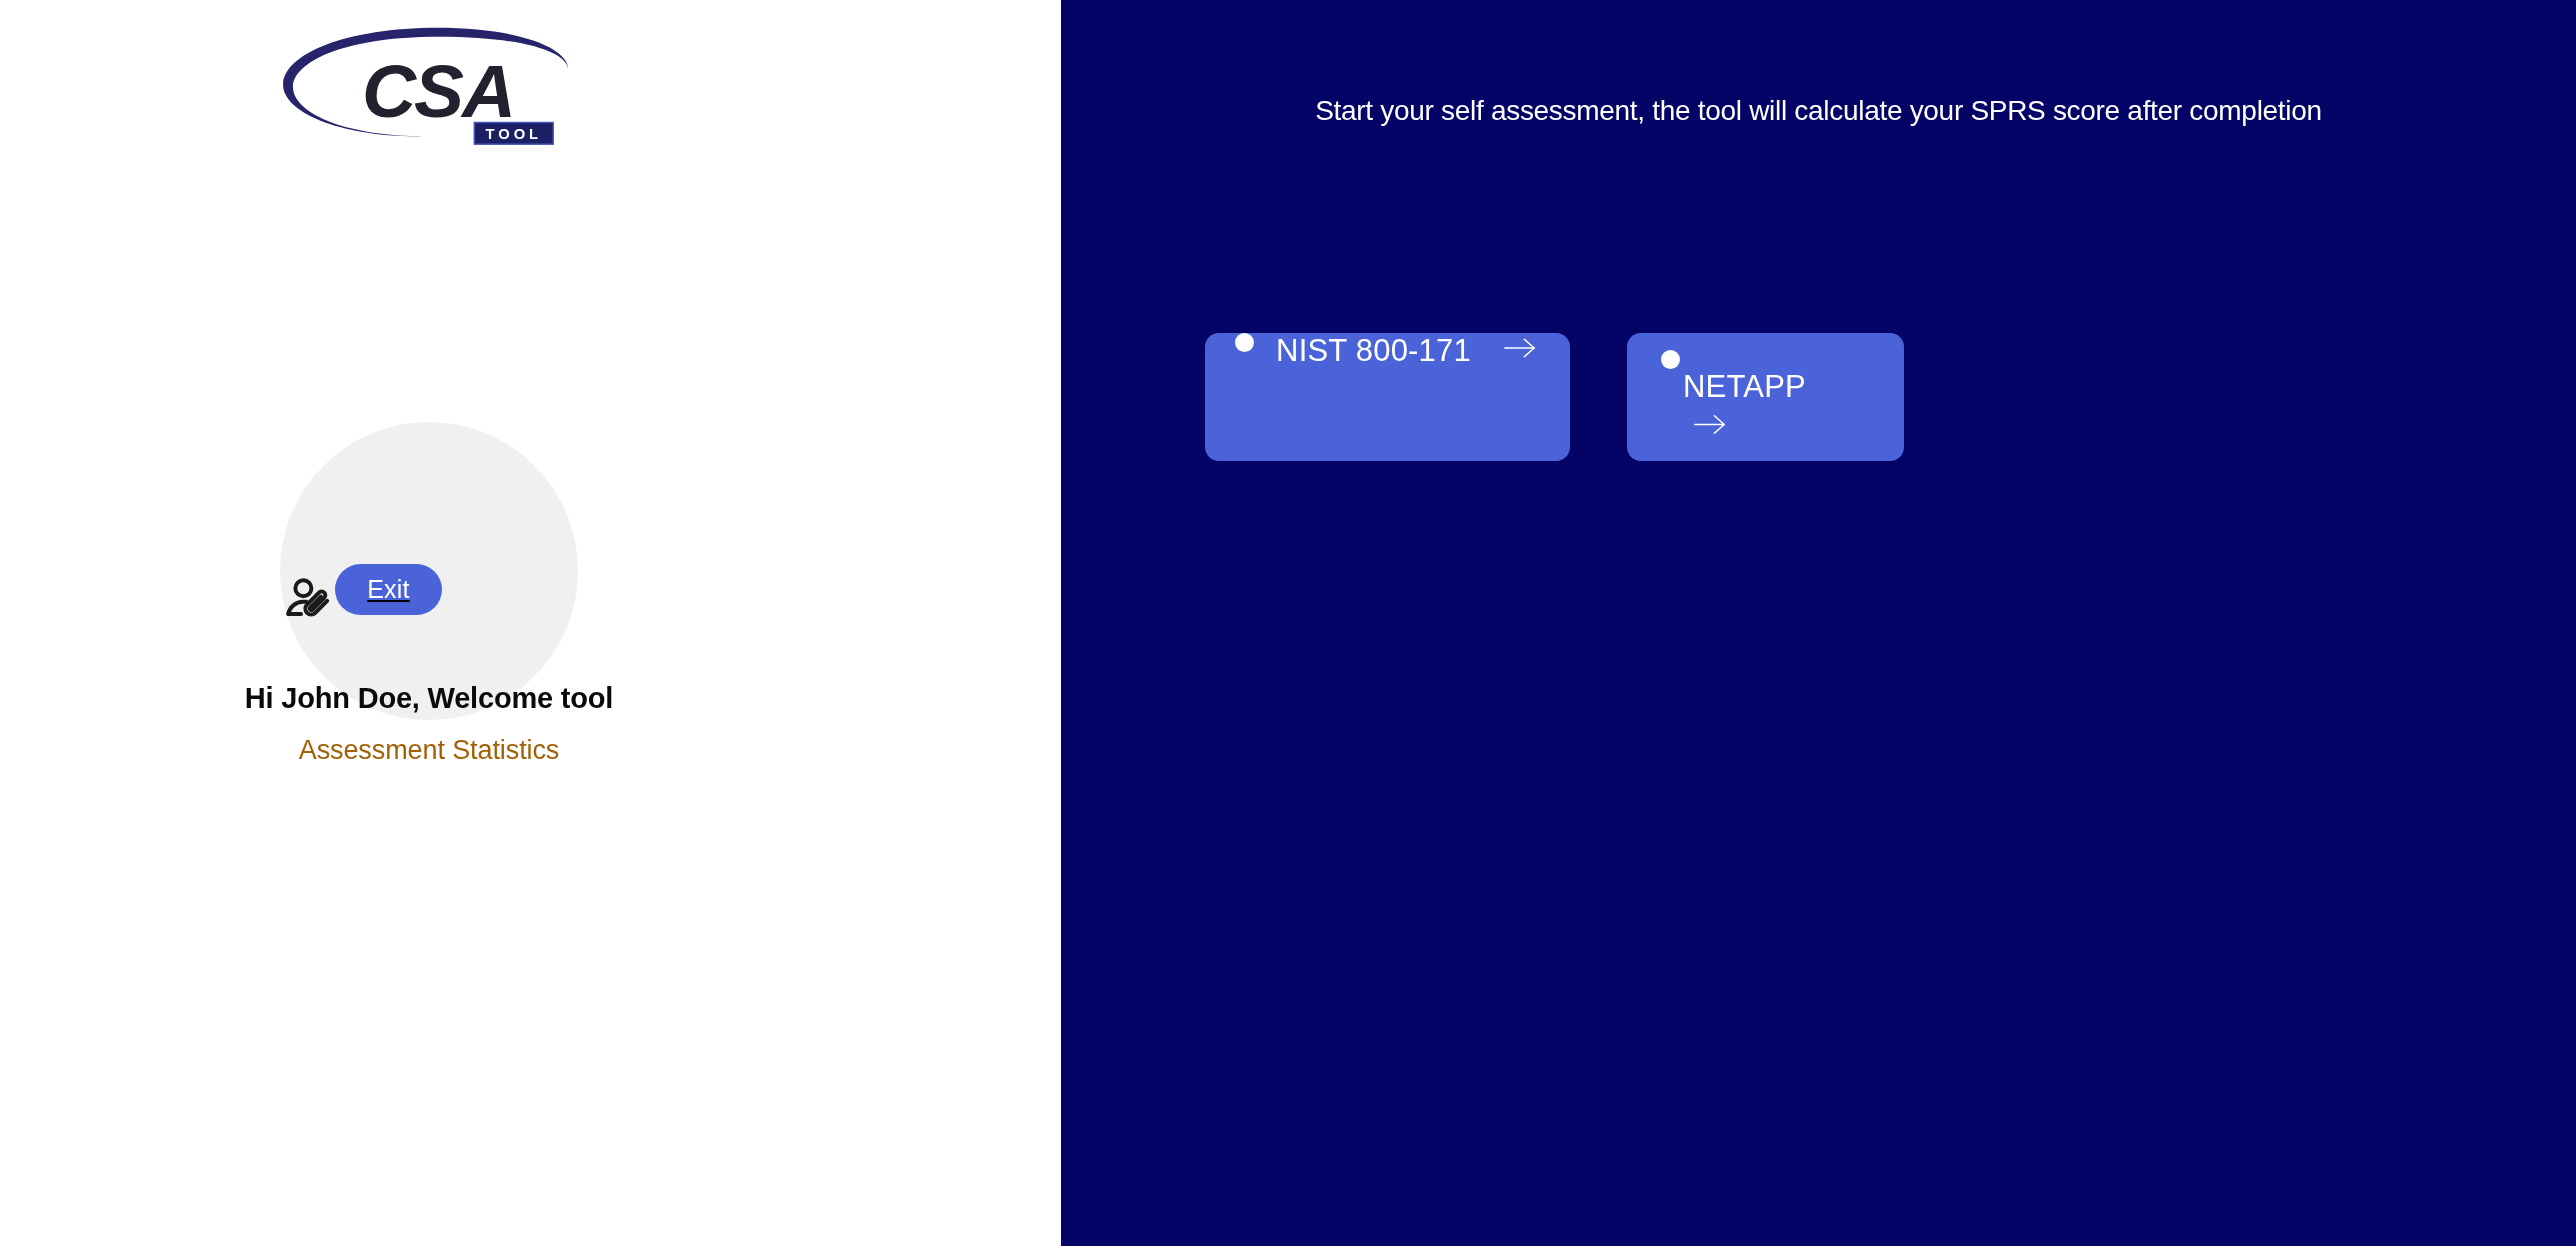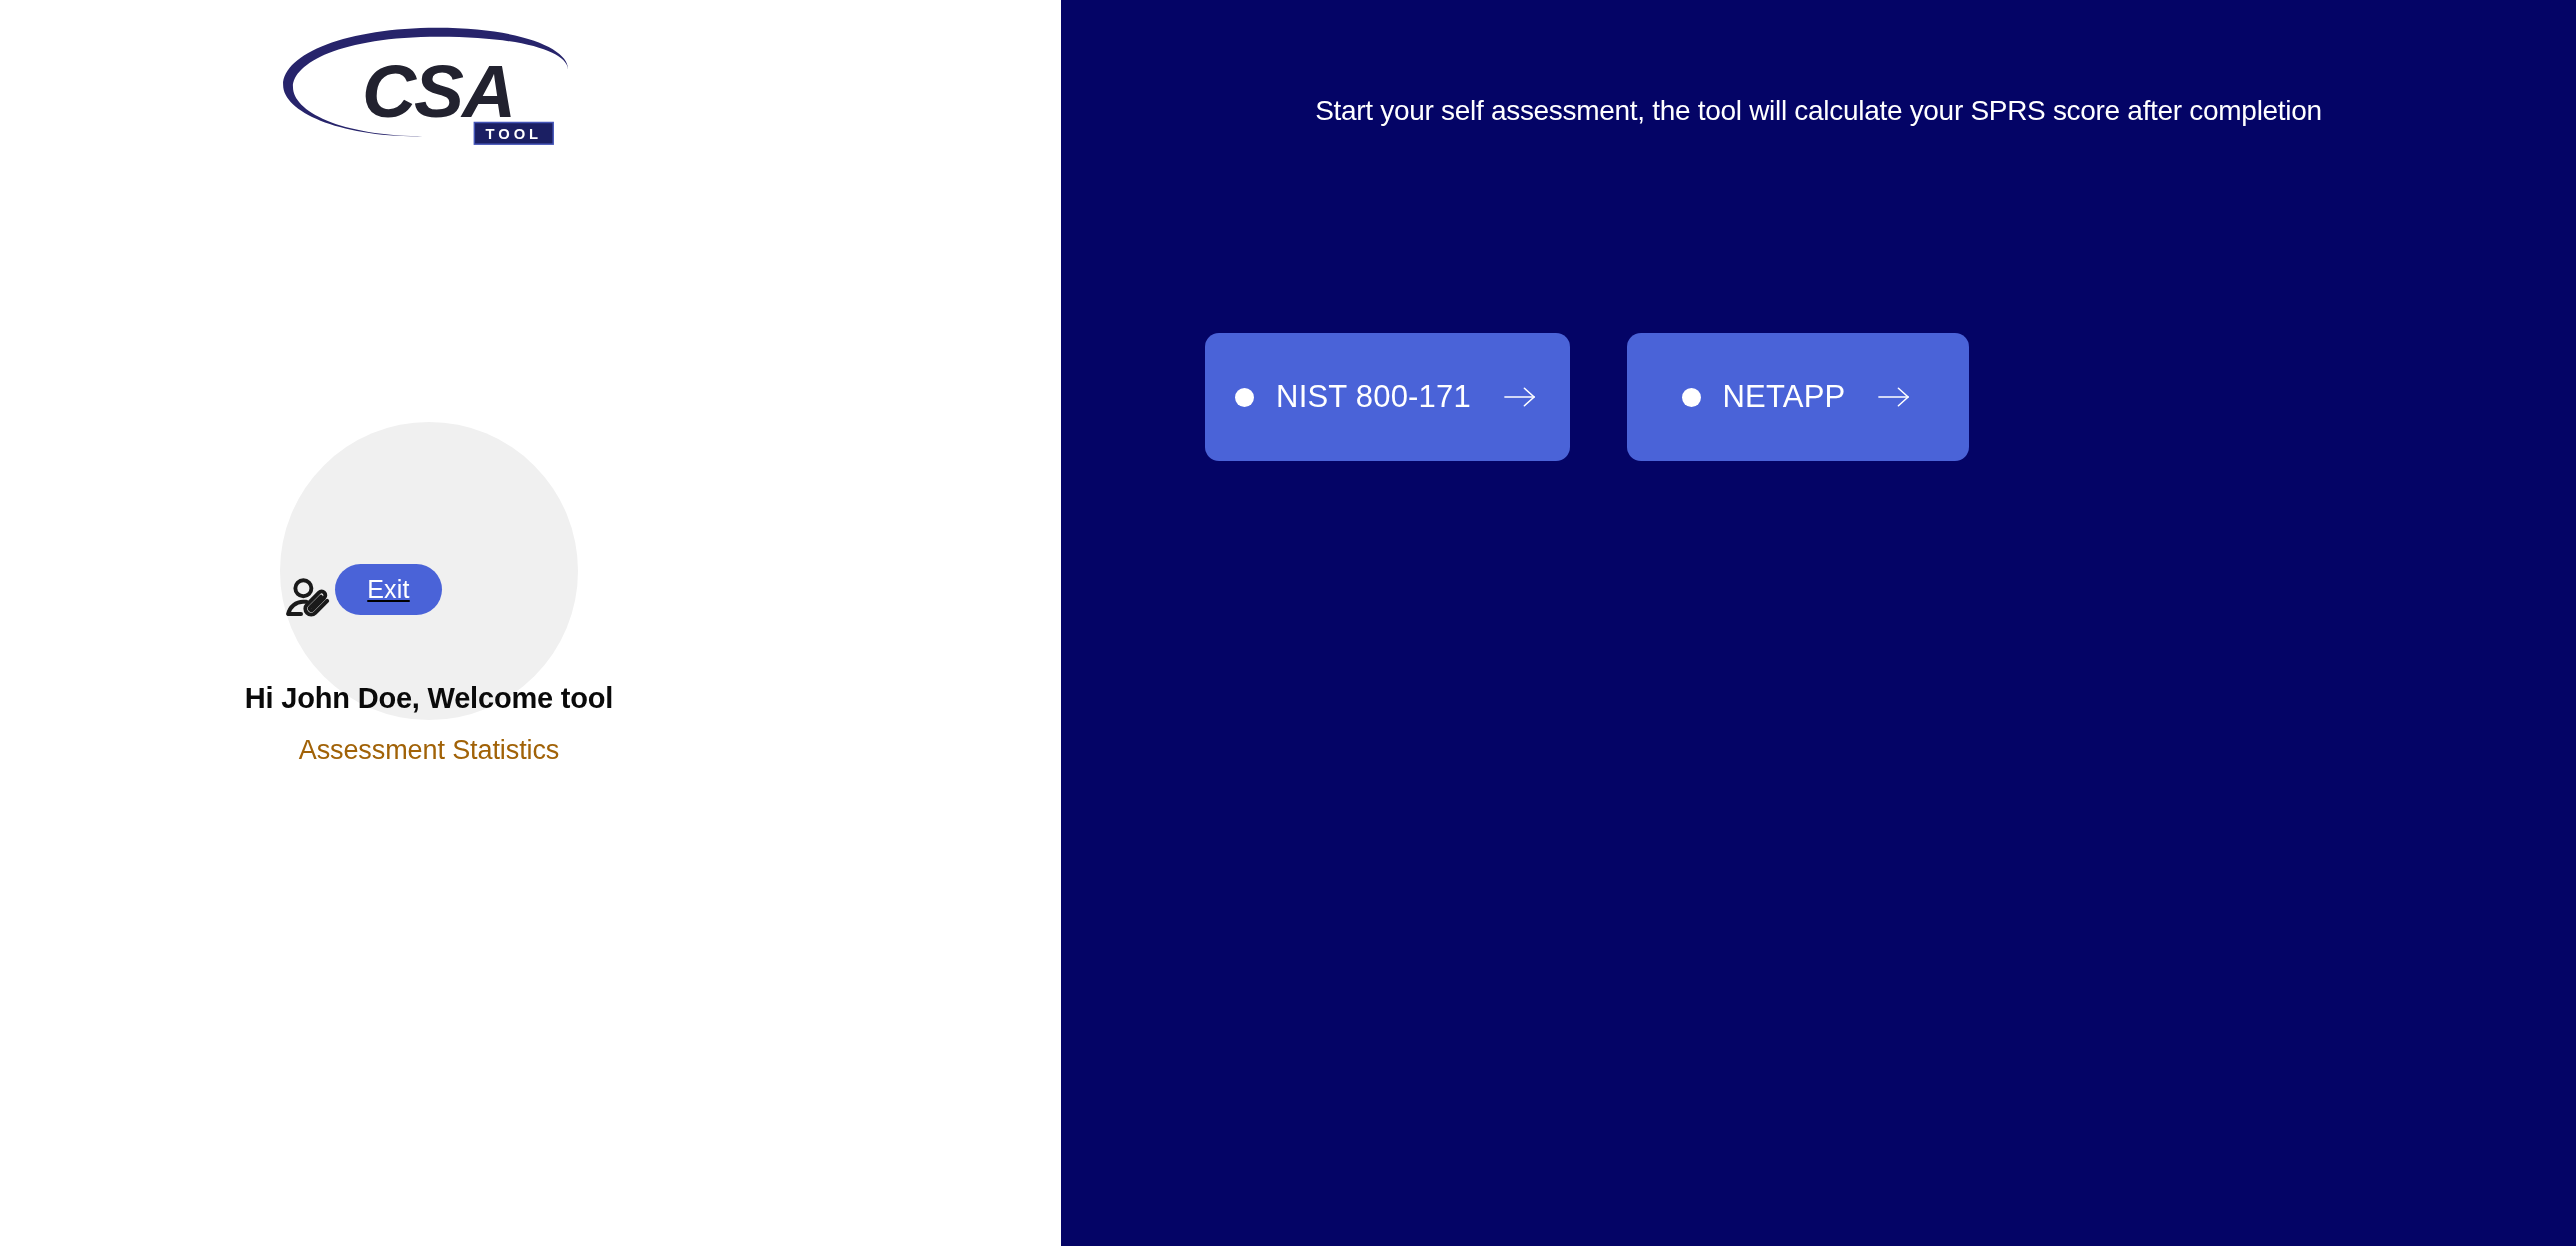--- a/index.html
+++ b/index.html
@@ -118,21 +118,21 @@
     align-items:flex-start;
     gap:57px;
   }
   .assessment-btn {
     height:128px;
     border:none;
     border-radius:14px;
     background:#4a63d8;
     color:#ffffff;
     display:flex;
-    align-items:center;
+    align-items:flex-start;
     justify-content:center;
     gap:0;
     cursor:pointer;
     font-family:"Liberation Sans", sans-serif;
     padding:0 34px;
   }
   .assessment-btn .dot {
     width:19px; height:19px;
     border-radius:50%;
     background:#ffffff;
@@ -147,21 +147,21 @@
     letter-spacing:0.2px;
   }
   .assessment-btn .arrow {
     margin-left:30px;
     width:39px; height:30px;
     flex:0 0 39px;
     display:block;
   }
   .btn-nist { width:365px; }
   .btn-cmmc { width:323px; }
-  .btn-netapp { width:342px; }
+  .btn-netapp { width:277px;flex-direction:column; }
 </style>
 </head>
 <body>
 
 <div class="page">
 
   <div class="left-panel">
 
     <div class="logo-wrap">
       <svg class="logo-svg" viewBox="0 0 300 140">

